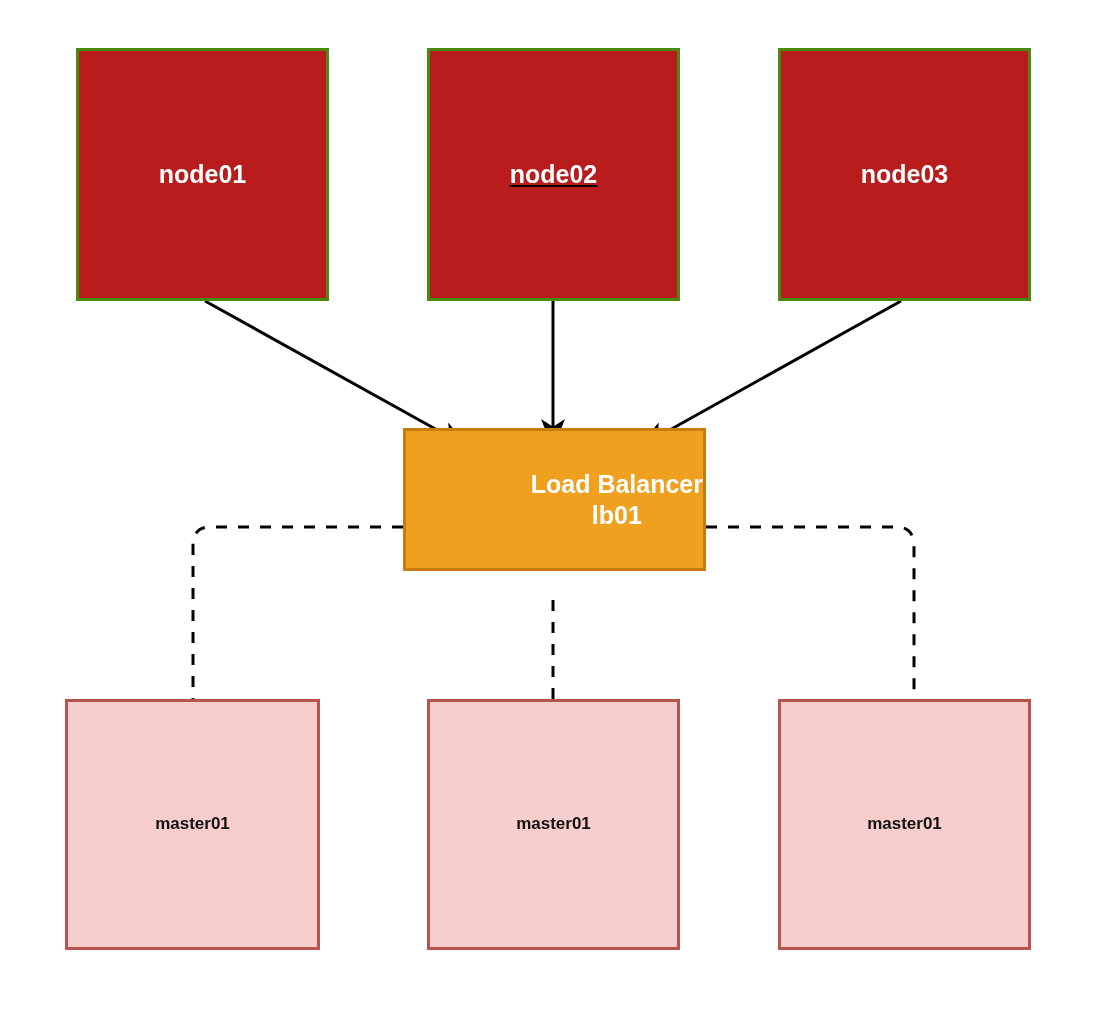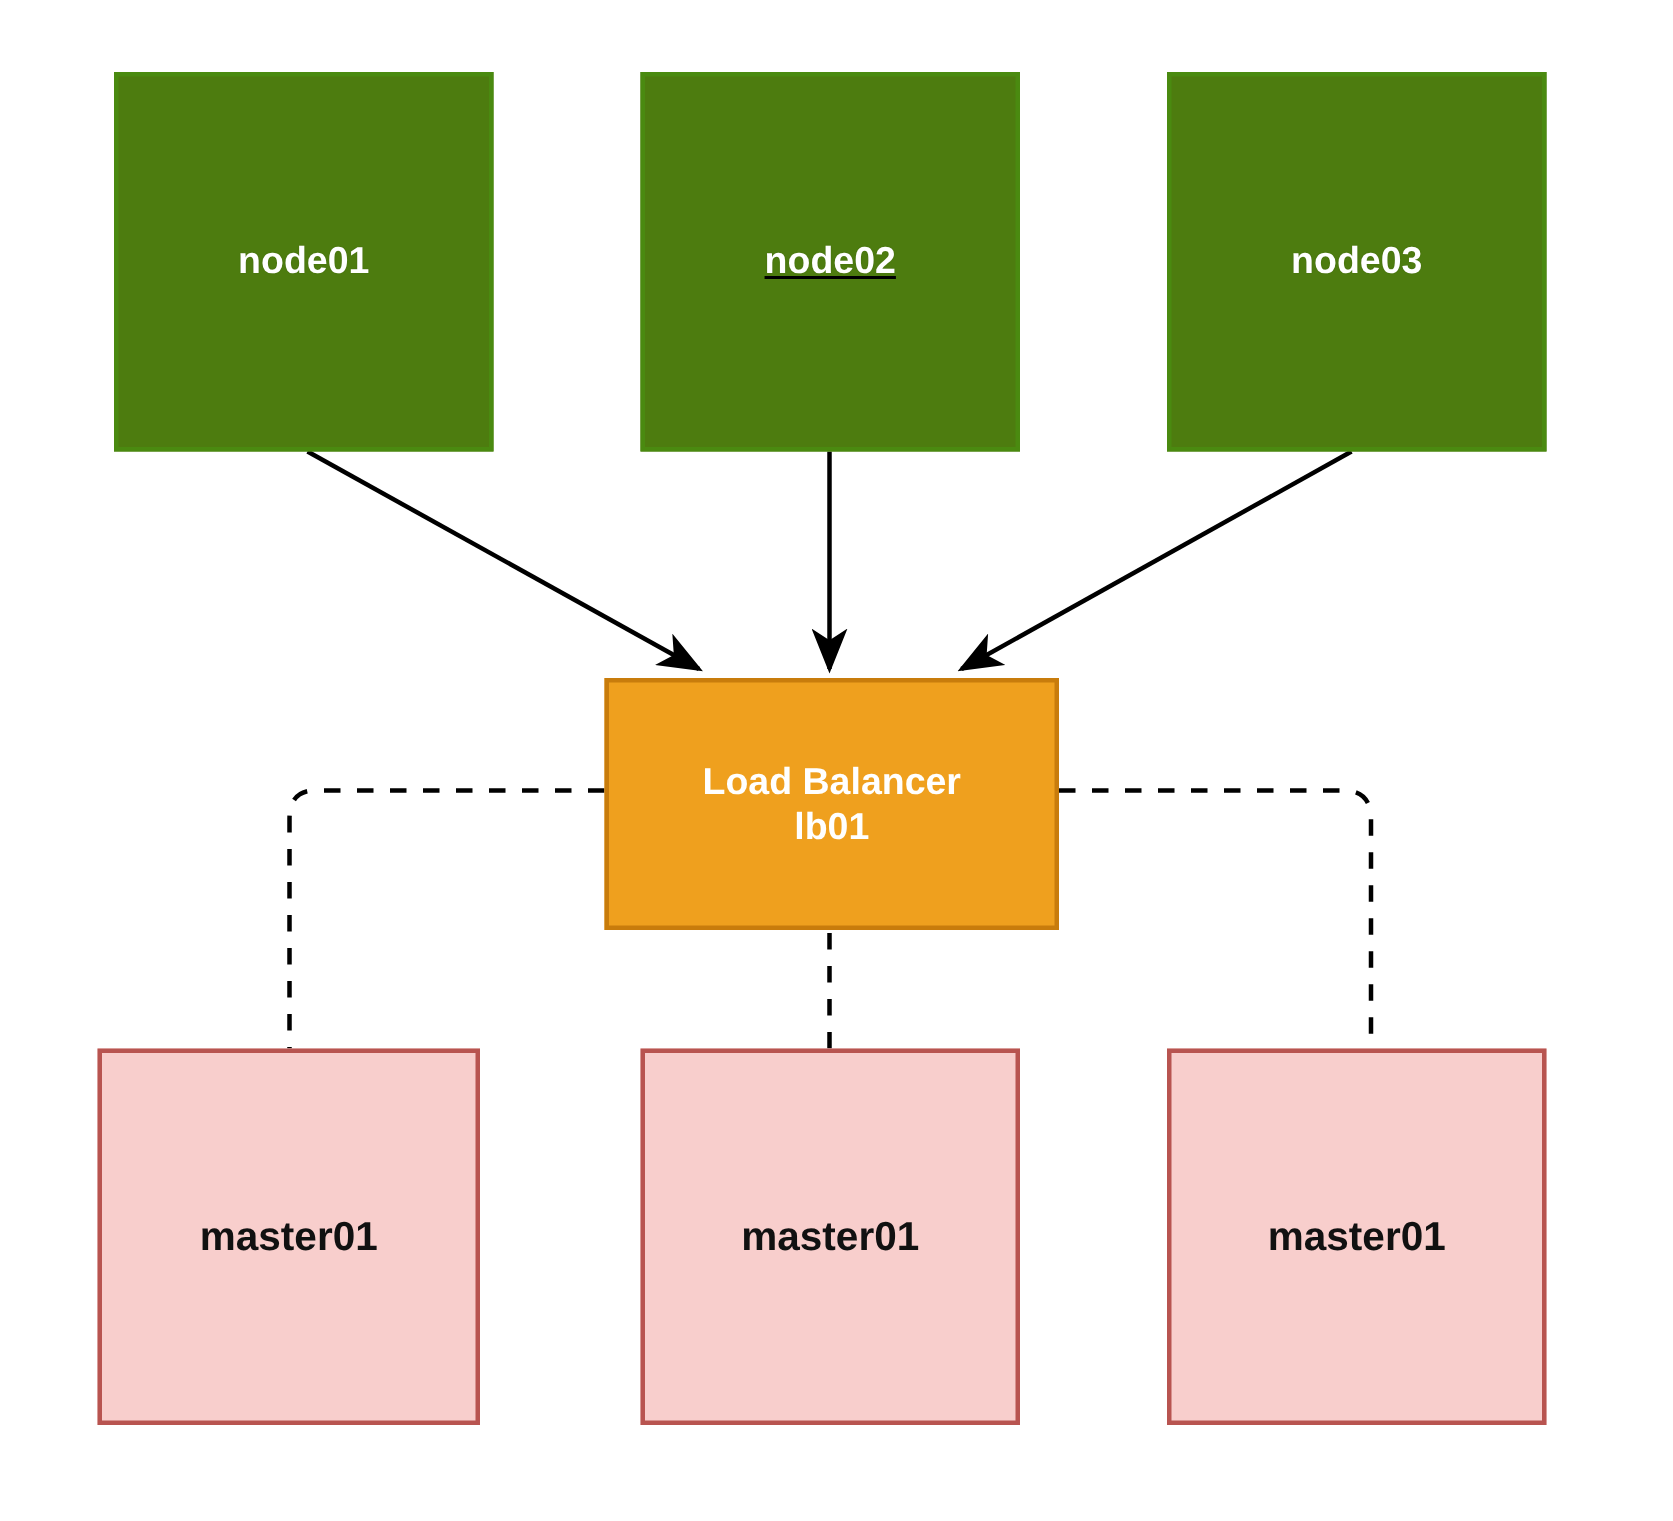--- a/index.html
+++ b/index.html
@@ -34,21 +34,21 @@
     justify-content: center;
     text-align: center;
   }
   .node-label {
     font-weight: bold;
     line-height: 1.22;
     white-space: pre-line;
   }
   
   .style-worker {
-    background: #4d7c0f;
+    background: #b91c1c;
     border: 3px solid #4A8A10;
   }
   .style-worker .node-label {
     color: #ffffff;
     font-size: 25px;
     text-shadow: 0 0 1px rgba(0,0,0,0.18);
   }
   
   .style-lb {
     background: #EFA01E;
@@ -58,21 +58,21 @@
     color: #ffffff;
     font-size: 25px;
   }
   
   .style-master {
     background: #F8CECC;
     border: 3px solid #B85450;
   }
   .style-master .node-label {
     color: #111111;
-    font-size: 27px;
+    font-size: 17px;
   }
 </style>
 </head>
 <body>
 
 <div id="canvas">
 
   <svg id="edge-layer" width="1115" height="1014" viewBox="0 0 1115 1014" xmlns="http://www.w3.org/2000/svg">
     <defs>
       <marker id="arrowhead" markerWidth="10" markerHeight="8" refX="9" refY="4" orient="auto" markerUnits="strokeWidth">
@@ -98,21 +98,21 @@
   </div>
 
   <div class="node-box style-worker" style="left:427px; top:48px; width:253px; height:253px;text-decoration:underline;">
     <span class="node-label">node02</span>
   </div>
 
   <div class="node-box style-worker" style="left:778px; top:48px; width:253px; height:253px;">
     <span class="node-label">node03</span>
   </div>
 
-  <div class="node-box style-lb" style="left:403px; top:452px; width:303px; height:168px;">
+  <div class="node-box style-lb" style="left:403px; top:428px; width:303px; height:143px;justify-content:flex-end;">
     <span class="node-label">Load Balancer
 lb01</span>
   </div>
 
   <div class="node-box style-master" style="left:65px; top:699px; width:255px; height:251px;">
     <span class="node-label">master01</span>
   </div>
 
   <div class="node-box style-master" style="left:427px; top:699px; width:253px; height:251px;">
     <span class="node-label">master01</span>

